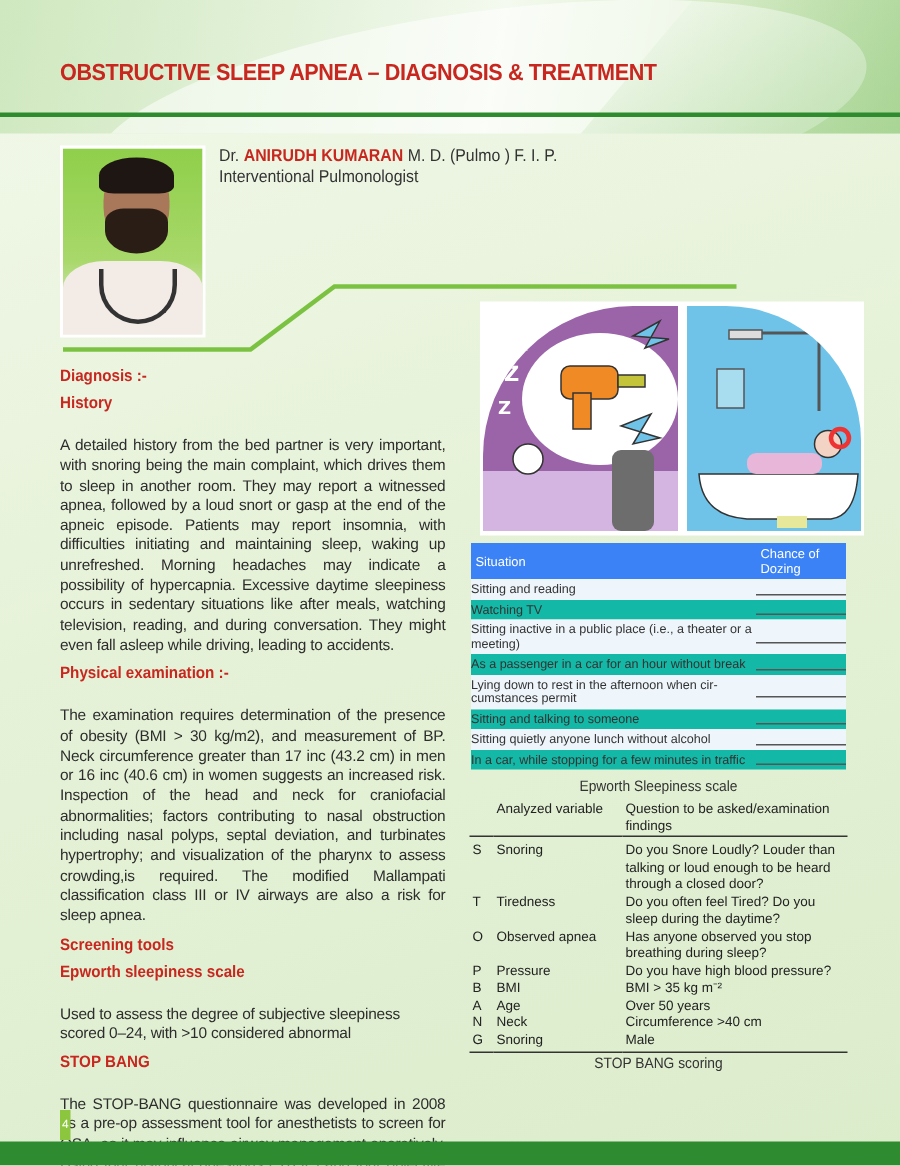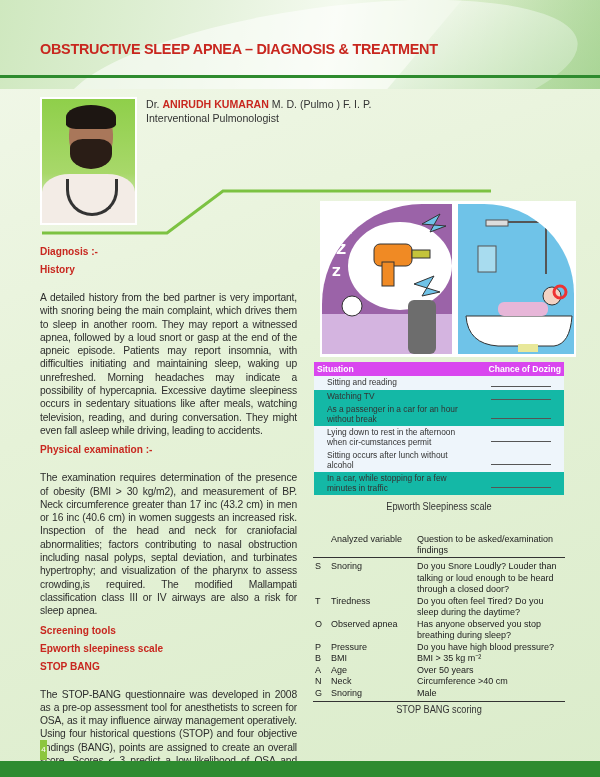--- a/index.html
+++ b/index.html
@@ -48,23 +48,23 @@
   .col { position:absolute; left:40px; top:245px; width:257px; }
   .h { color:#c8271f; font-weight:bold; font-size:11px; margin:0 0 6px 0; transform:scaleX(0.92); transform-origin:left; white-space:nowrap; }
   .p { font-size:10.3px; line-height:13.3px; text-align:justify; margin:16px 0 6px 0; color:#2d2d2d; letter-spacing:-0.15px; }
 
   .illus { position:absolute; left:320px; top:201px; width:256px; height:156px; background:#fff; }
   .illus .left { position:absolute; left:2px; top:3px; width:130px; height:150px; background:#9b63a8; border-radius:100px 0 0 0; overflow:hidden; }
   .illus .right { position:absolute; left:138px; top:3px; width:116px; height:150px; background:#6fc3e8; border-radius:0 90px 0 0; overflow:hidden; }
 
   .ess { position:absolute; left:314px; top:362px; width:250px; font-size:8.4px; color:#333; }
   .ess table { width:100%; border-collapse:collapse; }
-  .ess th { background:#d946ef; color:#fff; font-weight:bold; text-align:left; padding:2px 3px; font-size:8.6px; }
-  .ess th.r { text-align:right; }
-  .ess td { padding:2px 13px; line-height:9.5px; vertical-align:middle;margin-left:32px; }
+  .ess th { background:#3b82f6; color:#fff; font-weight:normal; text-align:left; padding:2px 3px; font-size:8.6px; }
+  .ess th.r { }
+  .ess td { padding:2px 0; line-height:9.5px; vertical-align:middle;margin-left:32px; }
   .ess tr.alt td { background:#14b8a6; }
   .ess tr.plain td { background:#eef5fb; }
   .ess td.blank { width:60px; }
   .ess td.blank span { display:block; border-bottom:1px solid #555; height:7px; }
   .caption { text-align:center; font-size:10px; color:#333; margin-top:6px; transform:scaleX(0.92); }
 
   .sb { position:absolute; left:313px; top:533px; width:252px; font-size:9px; color:#222; }
   .sb table { width:100%; border-collapse:collapse; }
   .sb th { font-weight:normal; text-align:left; padding:1px 2px; vertical-align:top; border-bottom:1px solid #333; line-height:11px;margin-left:12px; }
   .sb td { padding:0 2px; vertical-align:top; line-height:11.5px; }
@@ -106,20 +106,21 @@
 </svg>
 
 <div class="col">
   <div class="h">Diagnosis :-</div>
   <div class="h">History</div>
   <p class="p">A detailed history from the bed partner is very important, with snoring being the main complaint, which drives them to sleep in another room. They may report a witnessed apnea, followed by a loud snort or gasp at the end of the apneic episode.  Patients may report insomnia, with difficulties initiating and maintaining sleep, waking up unrefreshed. Morning headaches may indicate a possibility of hypercapnia. Excessive daytime sleepiness occurs in sedentary situations like after meals, watching television, reading, and during conversation. They might even fall asleep while driving, leading to accidents.</p>
   <div class="h">Physical examination :-</div>
   <p class="p">The examination requires  determination of the presence of obesity (BMI &gt; 30 kg/m2), and measurement of BP. Neck circumference greater than 17 inc (43.2 cm) in men or 16 inc (40.6 cm) in women suggests an increased risk. Inspection of the head and neck for craniofacial abnormalities; factors contributing to nasal obstruction including nasal polyps, septal deviation, and turbinates hypertrophy; and visualization of the pharynx to assess crowding,is required. The modified Mallampati classification class III or IV airways are also a risk for sleep apnea.</p>
   <div class="h">Screening tools</div>
   <div class="h">Epworth sleepiness scale</div>
+  <p class="p" style="text-align:left">Used to assess the degree of subjective sleepiness scored 0–24, with &gt;10 considered abnormal</p>
   <div class="h">STOP BANG</div>
   <p class="p">The STOP-BANG questionnaire was developed in 2008 as a pre-op assessment tool for anesthetists to screen for OSA, as it may influence airway management operatively. Using four historical questions (STOP) and four  objective findings (BANG), points are assigned to create an overall score. Scores &lt; 3 predict a low-likelihood of OSA and scores = 3 predict a higher likelihood of OSA.</p>
 </div>
 
 <div class="illus">
   <div class="left">
     <svg width="130" height="150">
       <ellipse cx="78" cy="62" rx="52" ry="44" fill="#fff"></ellipse>
       <rect x="52" y="40" width="38" height="22" rx="6" fill="#f08a24" stroke="#333"></rect>
       <rect x="60" y="58" width="12" height="24" fill="#f08a24" stroke="#333"></rect>
@@ -163,34 +164,46 @@
           <td class="blank">
             <span></span>
           </td>
         </tr>
       <tr class="alt">
           <td>Watching TV</td>
           <td class="blank">
             <span></span>
           </td>
         </tr>
+      <tr class="plain">
+          <td>Sitting inactive in a public place (i.e., a theater or a meeting)</td>
+          <td class="blank">
+            <span></span>
+          </td>
+        </tr>
       <tr class="alt">
           <td>As a passenger in a car for an hour without break</td>
           <td class="blank">
             <span></span>
           </td>
         </tr>
       <tr class="plain">
           <td>Lying down to rest in the afternoon when cir-cumstances permit</td>
           <td class="blank">
             <span></span>
           </td>
         </tr>
-      <tr class="plain">
-          <td>Sitting occurs after lunch without alcohol</td>
+      <tr class="alt">
+          <td>Sitting and talking to someone</td>
+          <td class="blank">
+            <span></span>
+          </td>
+        </tr>
+      <tr class="plain">
+          <td>Sitting quietly anyone lunch without alcohol</td>
           <td class="blank">
             <span></span>
           </td>
         </tr>
       <tr class="alt">
           <td>In a car, while stopping for a few minutes in traffic</td>
           <td class="blank">
             <span></span>
           </td>
         </tr>

